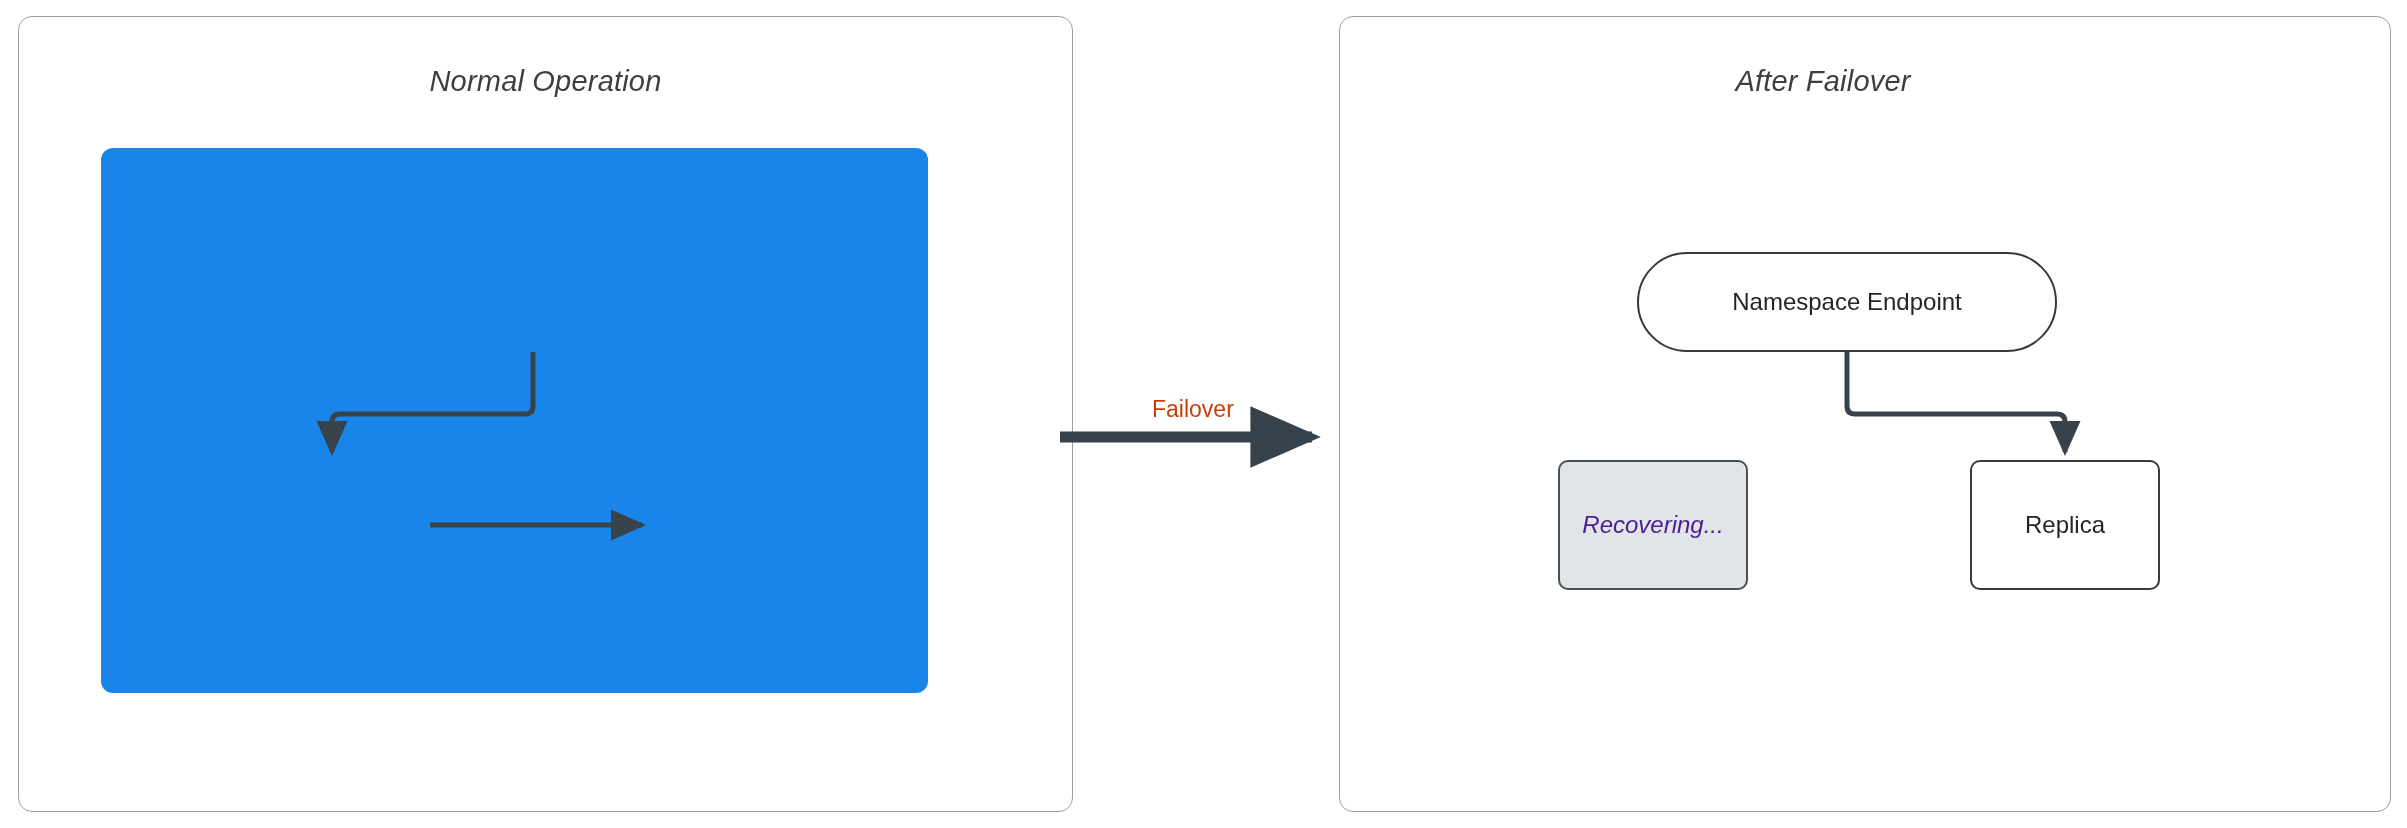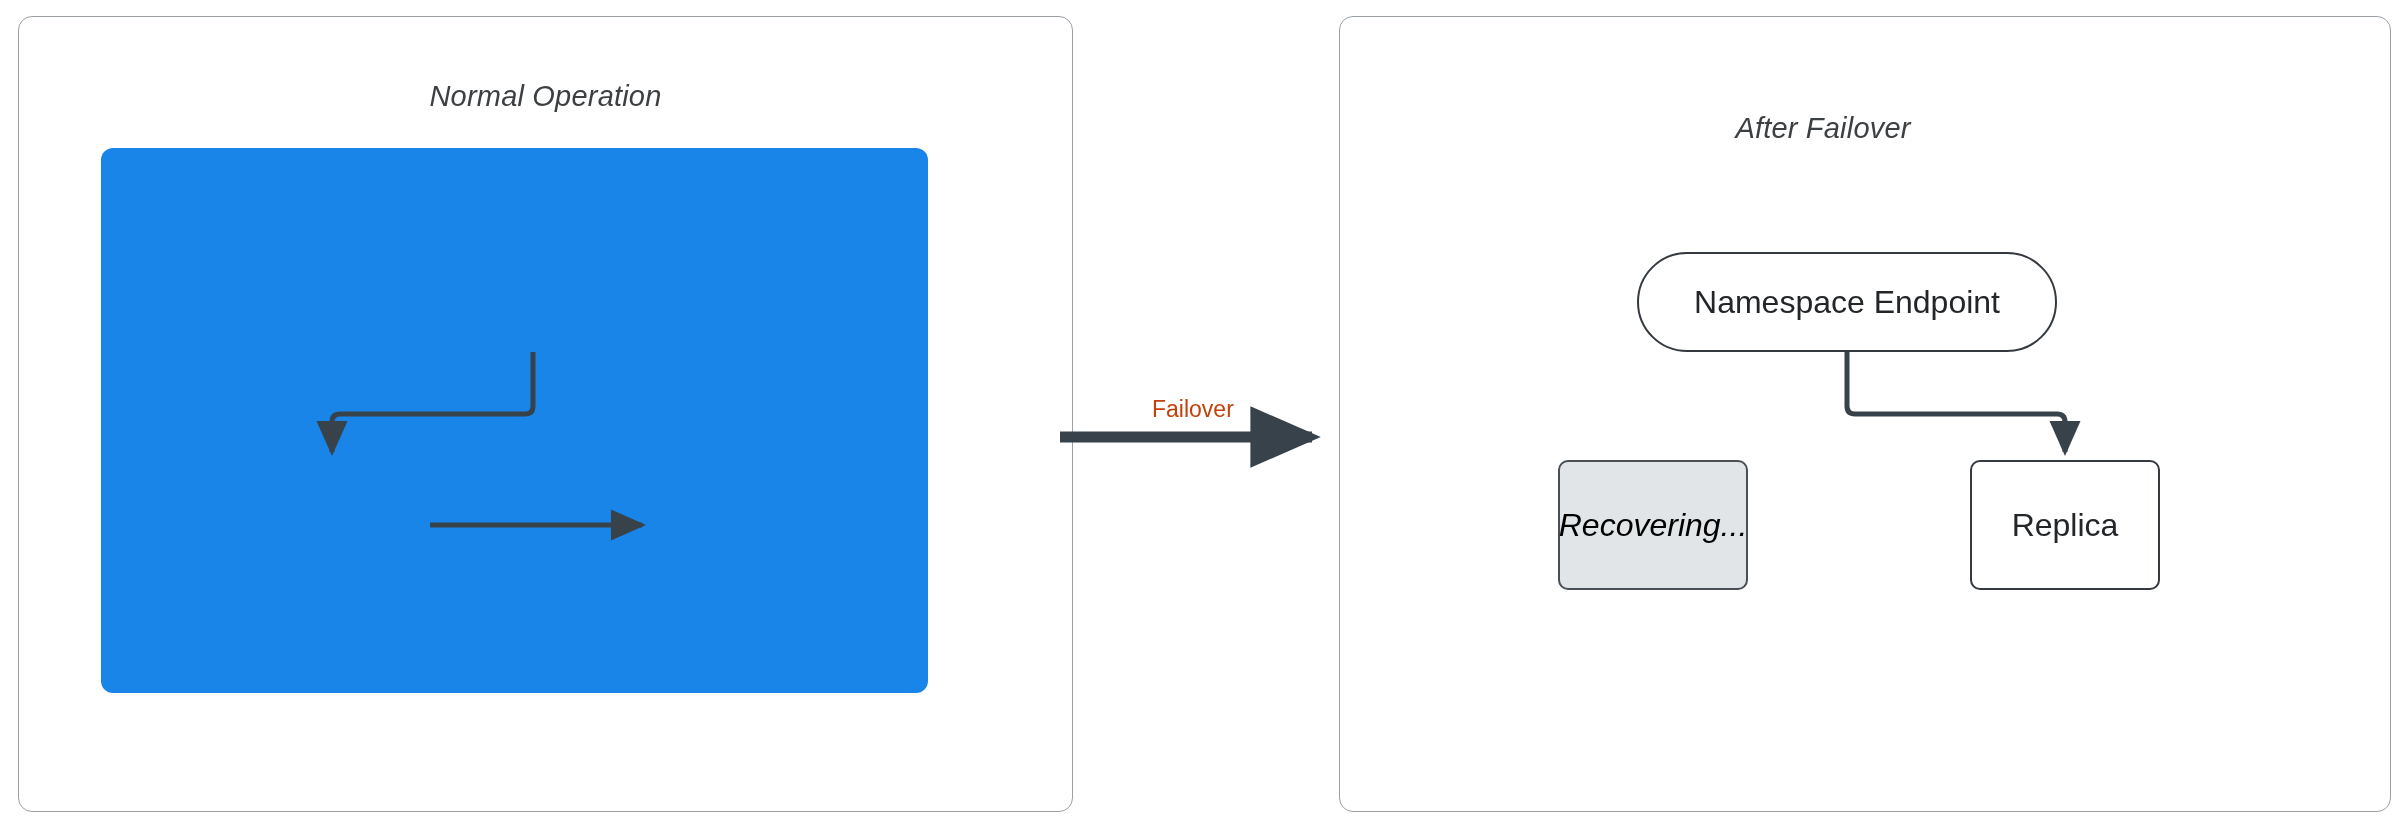--- a/index.html
+++ b/index.html
@@ -26,21 +26,21 @@
     border: 1.6px solid #9aa0a6;
     border-radius: 14px;
     background: #ffffff;
     box-sizing: border-box;
   }
   #panel-left  { left: 18px;   top: 16px; width: 1055px; height: 796px; }
   #panel-right { left: 1339px; top: 16px; width: 1052px; height: 796px; }
 
   .panel-title {
     position: absolute;
-    top: 80px;
+    top: 65px;
     left: 0;
     width: 100%;
     text-align: center;
     font-size: 29px;
     font-style: italic;
     color: #3c4043;
     letter-spacing: 0.2px;
   }
 
   
@@ -57,33 +57,33 @@
   .node {
     position: absolute;
     box-sizing: border-box;
     display: flex;
     align-items: center;
     justify-content: center;
     text-align: center;
     border: 2px solid #343a40;
     background: #ffffff;
     color: #232629;
-    font-size: 32px;
+    font-size: 24px;
     line-height: 1.28;
   }
   .node.pill {
     border-radius: 999px;
   }
   .node.rect {
     border-radius: 10px;
   }
   .node.recovering {
     background: #e2e5e7;
     border-color: #494f54;
-    color: #000000;
+    color: #4c1d95;
     font-style: italic;
   }
 
   
   #node-endpoint-left   { left: 323px;  top: 252px; width: 420px; height: 100px; }
   #node-primary         { left: 236px;  top: 460px; width: 192px; height: 130px; }
   #node-replica-left    { left: 650px;  top: 460px; width: 190px; height: 130px; }
 
   
   #node-endpoint-right  { left: 1637px; top: 252px; width: 420px; height: 100px; }
@@ -137,21 +137,21 @@
       <span>Primary</span><br>
       <span>Namespace</span>
     </span>
   </div>
 
   <div class="node rect" id="node-replica-left">Replica</div>
 
   <div class="edge-label-white" id="label-data-replication">Data Replication</div>
 
   <div class="panel" id="panel-right"></div>
-  <div class="panel-title" style="left:1339px; width:968px;margin-top:32px;">After Failover</div>
+  <div class="panel-title" style="left:1339px; width:968px;">After Failover</div>
   <div class="blue-region" id="blue-right"></div>
 
   <div class="node pill" id="node-endpoint-right">Namespace Endpoint</div>
 
   <div class="node rect recovering" id="node-recovering">Recovering...</div>
 
   <div class="node rect" id="node-replica-right">Replica</div>
 
   <div class="edge-label-dark" id="label-failover">Failover</div>
 

